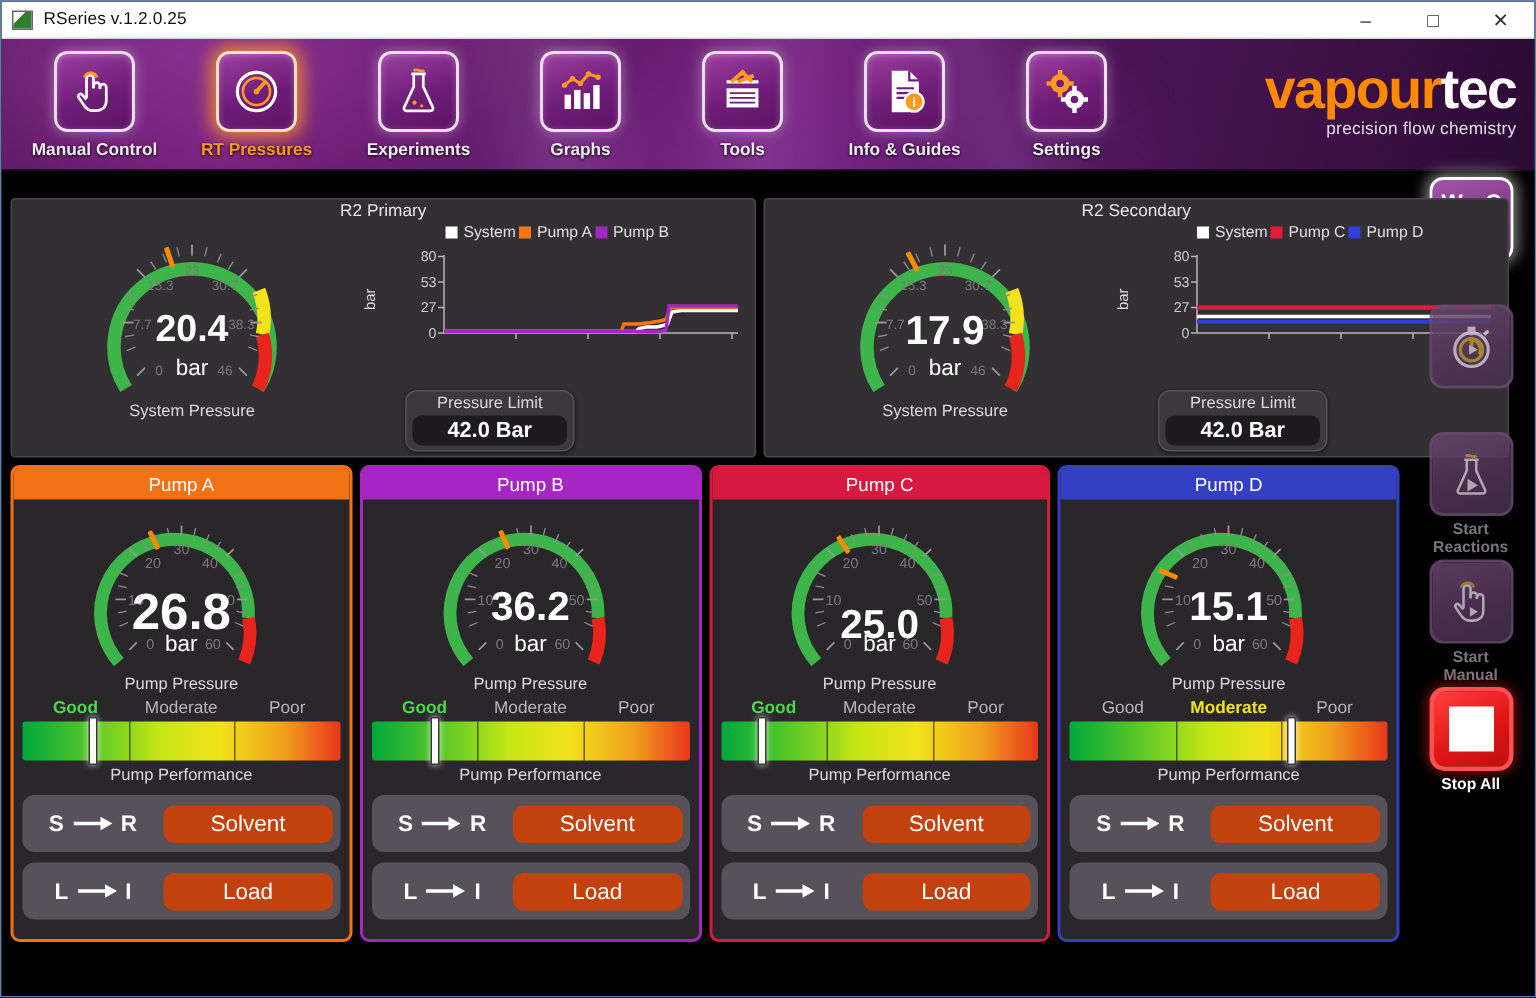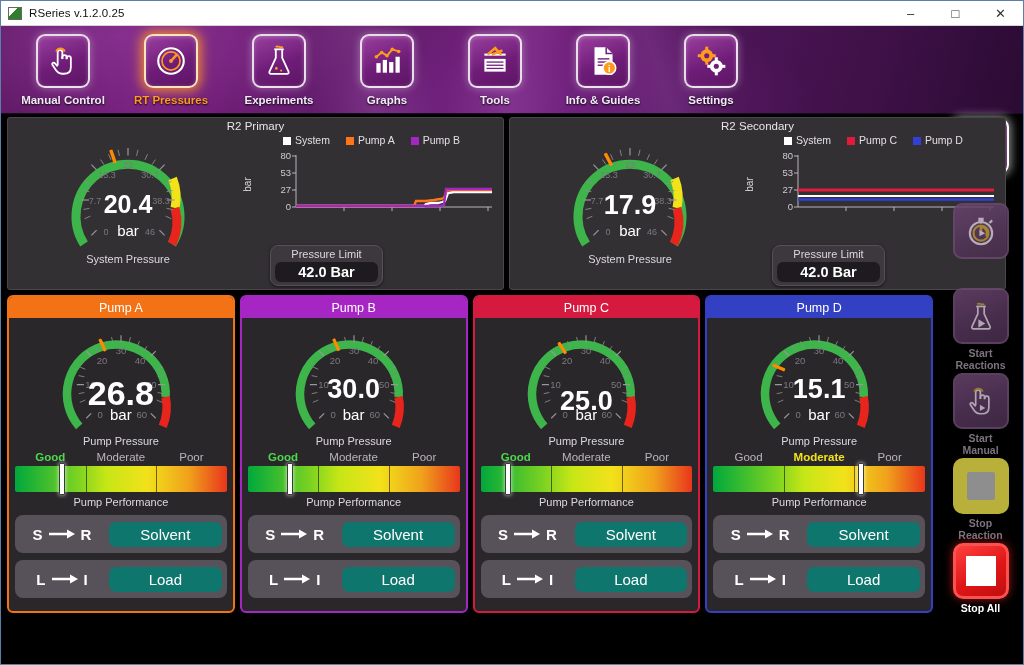--- a/index.html
+++ b/index.html
@@ -71,21 +71,21 @@
   .navitem.active .navlabel { color: #ff9a1e; }
 
   .logo { margin-left: auto; margin-right: 12px; align-self: center; text-align: right; padding-bottom: 6px; }
   .logo-main { font-size: 37px; font-weight: bold; letter-spacing: -1px; line-height: 1; }
   .logo-o { color: #ff8a00; }
   .logo-t { color: #ffffff; }
   .logo-sub { font-size: 11.5px; color: #e8dcee; margin-top: 2px; letter-spacing: .2px; }
 
   
   .body { position: relative; height: 551px; background: #000; display: flex; }
-  .main { width: 935px; padding: 3px 3px 0 6px; }
+  .main { width: 935px; padding: 18px 3px 0 6px; }
 
   .topzone { display: flex; gap: 5px; height: 173px; }
   .r2panel {
     flex: 1; background: #333033; border: 1px solid #4a464c; border-radius: 3px;
     position: relative; display: flex; padding: 2px 4px 0 4px;
   }
   .r2title {
     position: absolute; top: 2px; left: 0; right: 0; text-align: center;
     font-size: 11.5px; color: #e8e4ea;
   }
@@ -98,21 +98,21 @@
   .gauge-val {
     position: absolute; left: 0; right: 0; text-align: center;
     color: #fff; font-weight: bold; line-height: 1;
   }
   .gauge-unit {
     position: absolute; left: 0; right: 0; text-align: center; color: #fff;
   }
   .gauge-cap { font-size: 11px; color: #ddd8e0; margin-top: 1px; text-align:center; }
 
   
-  .legend { display: flex; justify-content: center; gap: 16px; font-size: 10.5px; color: #e2dee4; margin-bottom: 3px; }
+  .legend { display: flex; justify-content: center; gap: 2px; font-size: 10.5px; color: #e2dee4; margin-bottom: 3px; }
   .legend span.sw { display:inline-block; width: 8px; height: 8px; margin-right: 4px; vertical-align: -1px; }
   .chartbox { position: relative; height: 92px; padding-left: 30px; }
   .ylab {
     position: absolute; left: -4px; top: 30px; font-size: 10px; color: #ddd;
     transform: rotate(-90deg); transform-origin: center;
   }
 
   .plimit {
     position: absolute; left: 26px; bottom: 3px; width: 113px;
     border-radius: 8px; background: #3c383e; border: 1px solid #55505a;
@@ -154,21 +154,21 @@
   .ctrl {
     width: 100%; margin-top: 7px; height: 38px; border-radius: 8px; background: #575259;
     display: flex; align-items: center; padding: 0 5px; gap: 5px;
   }
   .ctrl-tag {
     width: 84px; display: flex; align-items: center; justify-content: center; gap: 6px;
     font-size: 15px; font-weight: bold; color: #fff;
   }
   .ctrl-arrow { display:inline-block; }
   .ctrl-val {
-    flex: 1; height: 25px; border-radius: 7px; background: #0f766e;
+    flex: 1; height: 25px; border-radius: 7px; background: #c2410c;
     display: flex; align-items: center; justify-content: center;
     font-size: 15px; color: #fff;
   }
 
   
   .sidebar {
     width: 89px; background: #000; padding-top: 4px; display: flex;
     flex-direction: column; align-items: flex-start;
   }
   .sb-item { width: 89px; text-align: center; margin-bottom: 2px; cursor: pointer; }
@@ -322,20 +322,26 @@
                 <rect x="19.6" y="25.5" width="2.8" height="4"></rect>
               <rect x="12.5" y="19.6" width="4" height="2.8"></rect>
                 <rect x="25.5" y="19.6" width="4" height="2.8"></rect>
             </g>
             <circle cx="21" cy="21" r="2.4" fill="#6f1d78"></circle>
           </svg>
         </div>
         <div class="navlabel">Settings</div>
       </div>
 
+      <div class="logo">
+        <div class="logo-main">
+          <span class="logo-o">vapour</span><span class="logo-t">tec</span>
+        </div>
+        <div class="logo-sub">precision flow chemistry</div>
+      </div>
     </div>
   </div>
 
   <div class="body">
     <div class="main">
 
       <div class="topzone">
 
         <div class="r2panel">
           <div class="r2title">R2 Primary</div>
@@ -649,21 +655,21 @@
                     <text x="46" y="44">20</text>
                   <text x="66" y="34">30</text>
                     <text x="86" y="44">40</text>
                     <text x="98" y="70">50</text>
                   <text x="88" y="101">60</text>
                 </g>
                 <g transform="rotate(-24 66 66)">
                     <rect x="64.3" y="13" width="3.4" height="14" fill="#ff8a00" rx="1"></rect>
                   </g>
               </svg>
-              <div class="gauge-val" style="top:54px;font-size:27px;">30.0</div>
+              <div class="gauge-val" style="top:54px;font-size:27px;">36.2</div>
               <div class="gauge-unit" style="top:84px;font-size:15px;">bar</div>
             </div>
             <div class="gauge-cap">Pump Pressure</div>
 
             <div class="perf-labels">
               <div class="on" style="color:#4bd94b">Good</div>
               <div>Moderate</div>
               <div>Poor</div>
             </div>
             <div class="perf-bar">
@@ -929,28 +935,20 @@
             <path d="M19.4 14.4v-1a2 2 0 014 0v8.4c0 4-2.6 6.2-6.6 6.2h-2c-2.6 0-4-1.4-5.2-3L6 19.6c-.8-1.2 1-2.8 2.2-1.6L11 21" fill="none" stroke="#cfc3d2" stroke-width="1.6" stroke-linejoin="round"></path>
             <path d="M9.6 7.2a4.2 4.2 0 018 0" fill="none" stroke="#b8952e" stroke-width="1.7"></path>
             <polygon points="15,19.5 20,22.5 15,25.5" fill="#cfc3d2"></polygon>
           </svg>
         </div>
         <div class="sb-label dim">
           <span>Start</span><br><span>Manual</span>
         </div>
       </div>
 
-      <div class="sb-item">
-        <div class="sb-box olive">
-            <div class="inner"></div>
-          </div>
-        <div class="sb-label dim">
-          <span>Stop</span><br><span>Reaction</span>
-        </div>
-      </div>
 
       <div class="sb-item">
         <div class="sb-box stopall">
             <div class="inner"></div>
           </div>
         <div class="sb-label white">Stop All</div>
       </div>
 
     </div>
   </div>

